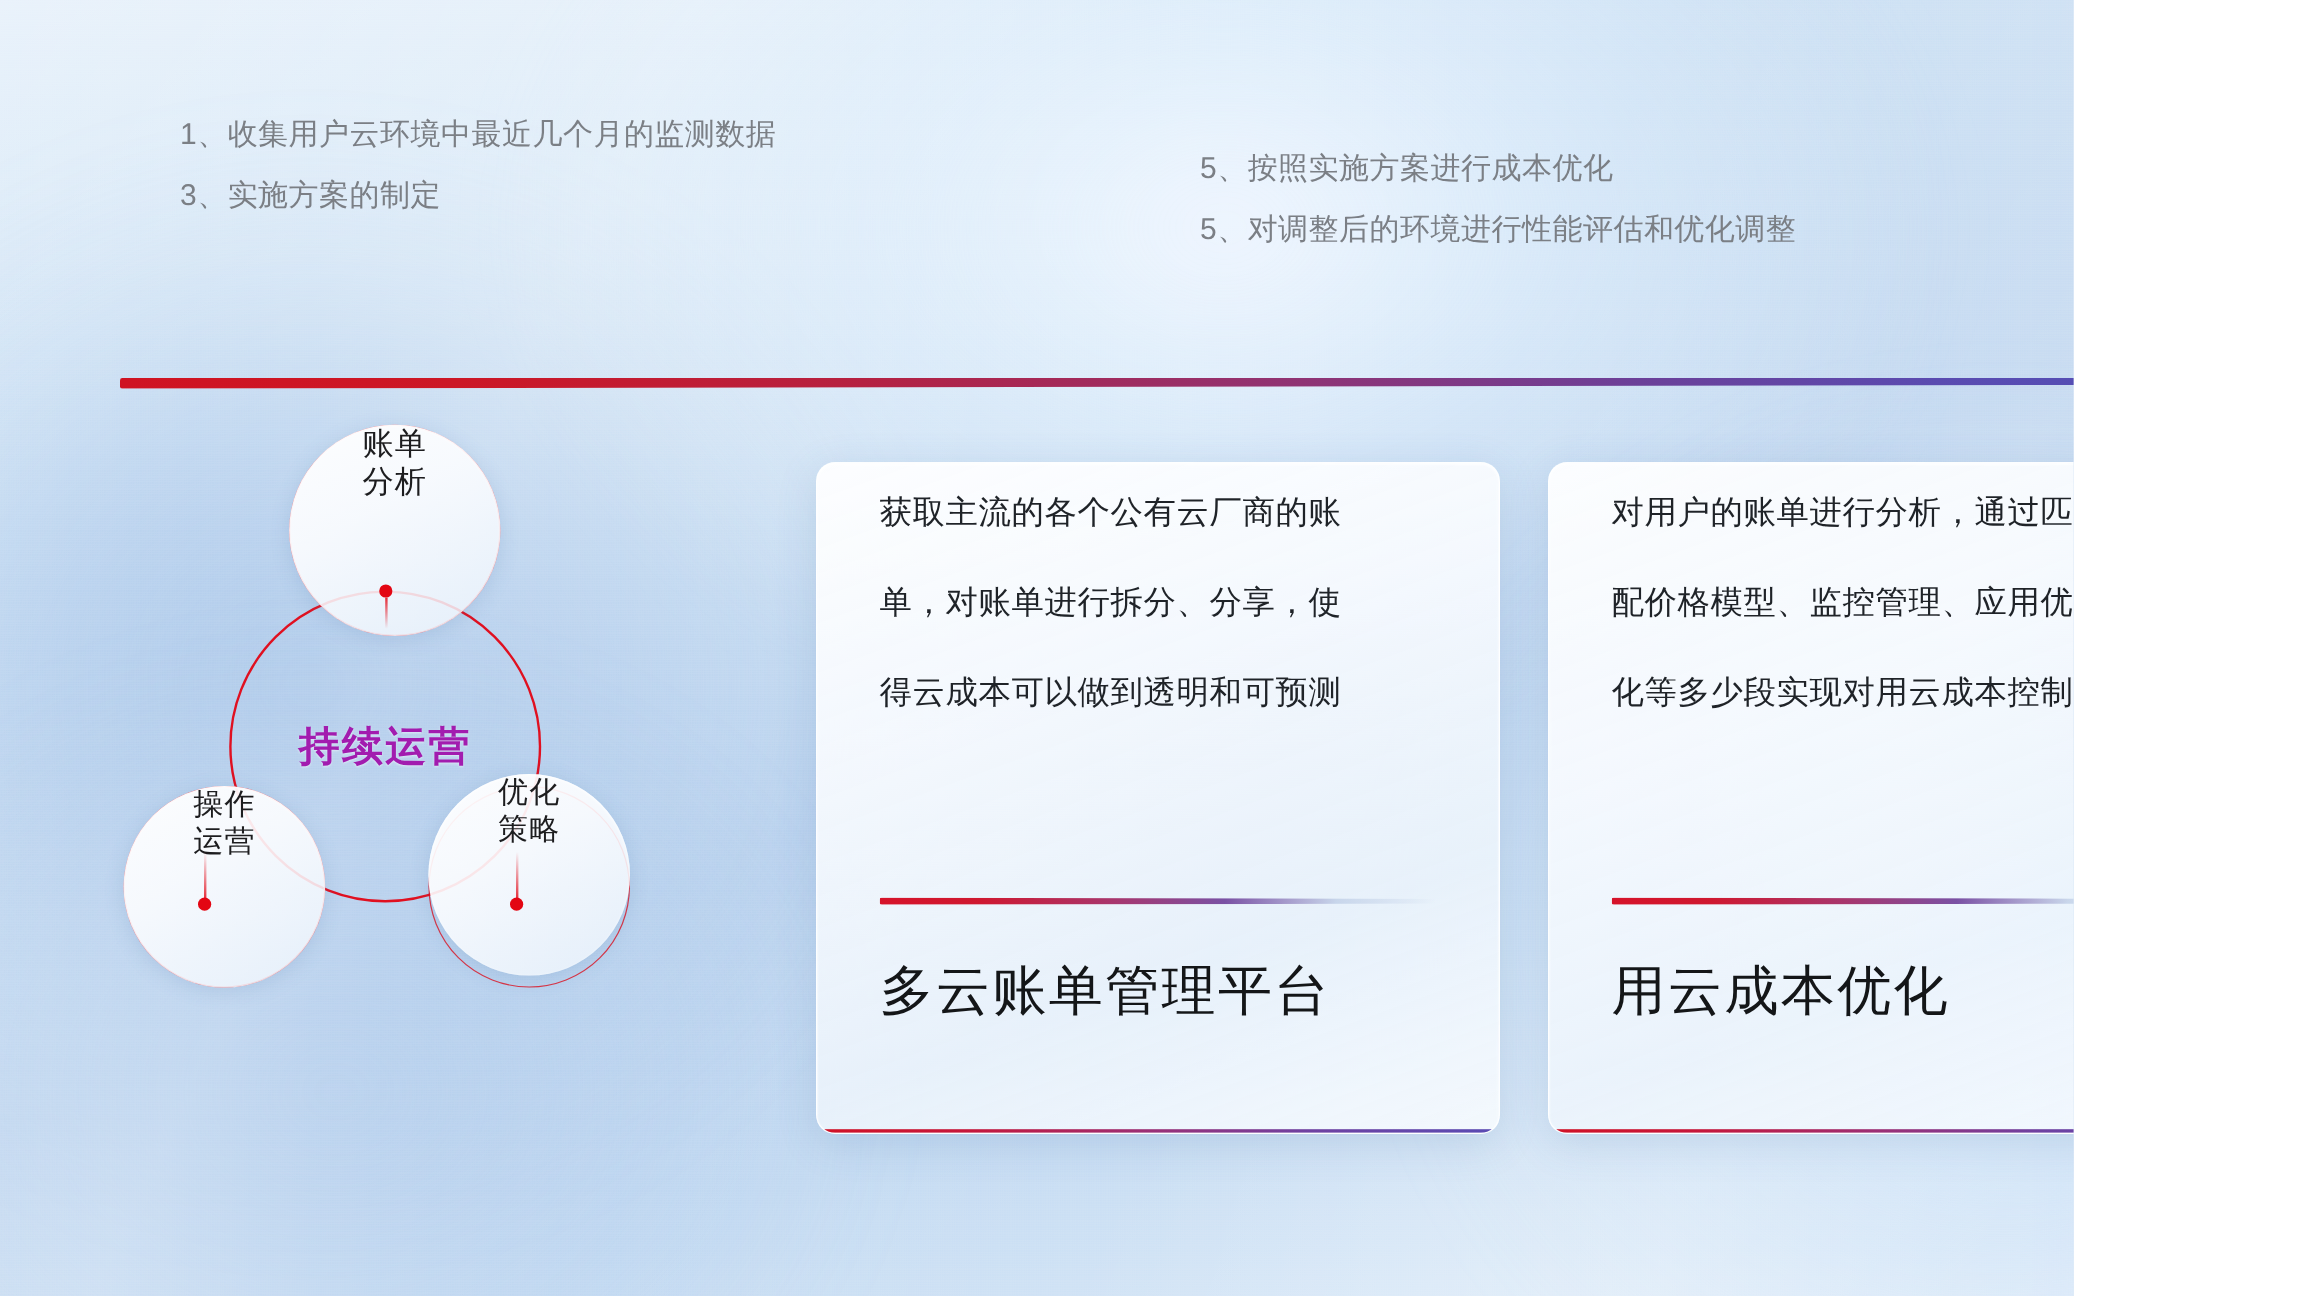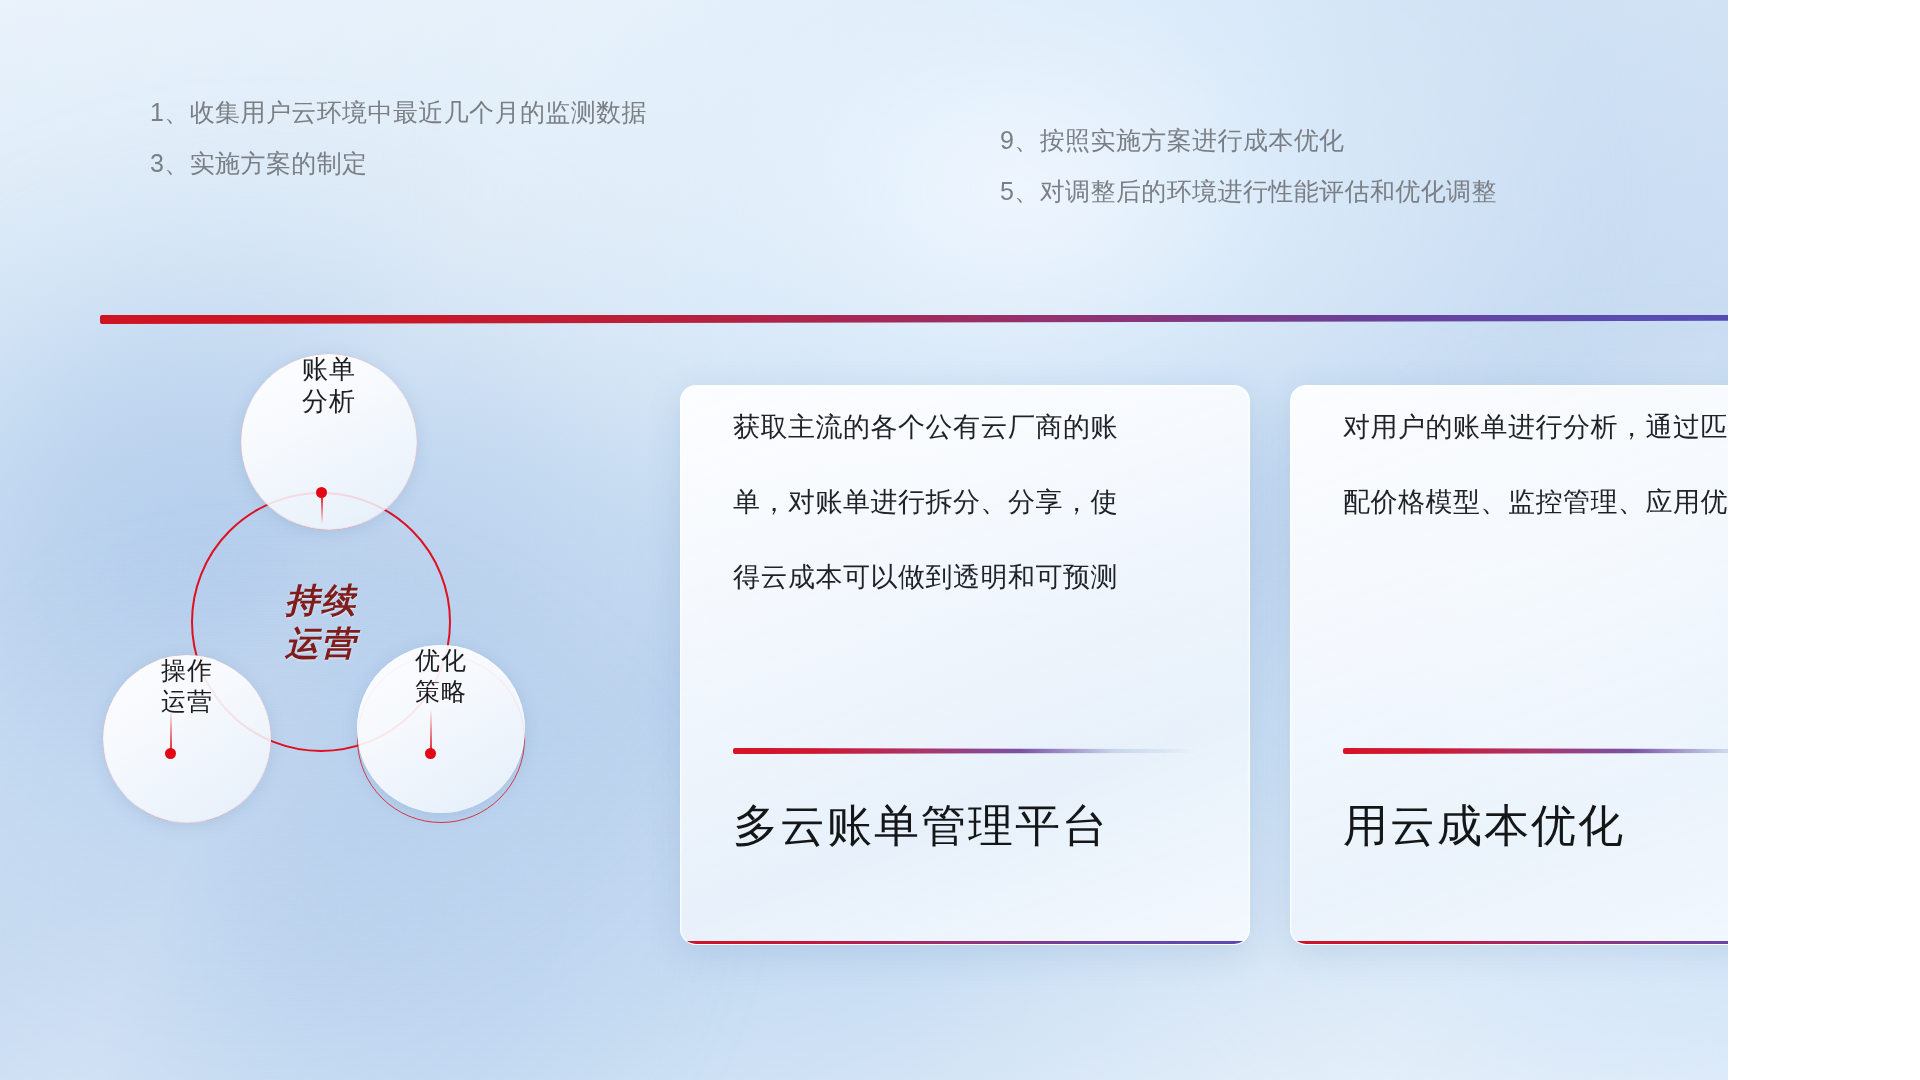--- a/index.html
+++ b/index.html
@@ -179,31 +179,30 @@
     width: 260px; height: 260px;
     border-radius: 50%;
     border: 2.6px solid #e01020;
     z-index: 2;
   }
   #ring-center {
     position: absolute;
     left: 96px; top: 142px;
     width: 260px; height: 260px;
     display: flex;
-    flex-direction: column;
+    flex-direction: row;
     align-items: center;
     justify-content: center;
-    color: #7f1d1d;
+    color: #a21caf;
     font-weight: 800;
     font-size: 34px;
     letter-spacing: 2px;
     line-height: 1.26;
     z-index: 5;
     text-shadow: 0 1px 2px rgba(255,255,255,0.55);
-    font-style: italic;
   }
   .dot {
     position: absolute;
     width: 11px; height: 11px;
     border-radius: 50%;
     background: #e30613;
     z-index: 6;
   }
   #dot-top    { left: 221px; top: 137px; }
   #dot-left   { left:  70px; top: 398px; }
@@ -311,21 +310,21 @@
   <div class="bg-blob-d"></div>
   <div class="bg-sheen"></div>
   <div class="bg-noise"></div>
 
   <div class="bullets" id="bullets-left">
     <div class="li">1、收集用户云环境中最近几个月的监测数据</div>
     <div class="li">3、实施方案的制定</div>
   </div>
 
   <div class="bullets" id="bullets-right">
-    <div class="li">9、按照实施方案进行成本优化</div>
+    <div class="li">5、按照实施方案进行成本优化</div>
     <div class="li">5、对调整后的环境进行性能评估和优化调整</div>
   </div>
 
   <div id="divider">
     <div class="bar"></div>
   </div>
 
   <div id="diagram">
 
     <div id="ring"></div>
@@ -370,18 +369,19 @@
       <div class="p">得云成本可以做到透明和可预测</div>
     </div>
     <div class="card-rule"></div>
     <div class="card-title">多云账单管理平台</div>
   </div>
 
   <div class="card" id="card-2">
     <div class="card-body">
       <div class="p">对用户的账单进行分析，通过匹</div>
       <div class="p">配价格模型、监控管理、应用优</div>
+      <div class="p">化等多少段实现对用云成本控制</div>
     </div>
     <div class="card-rule"></div>
     <div class="card-title">用云成本优化</div>
   </div>
 
 </div>
 
 </body></html>

